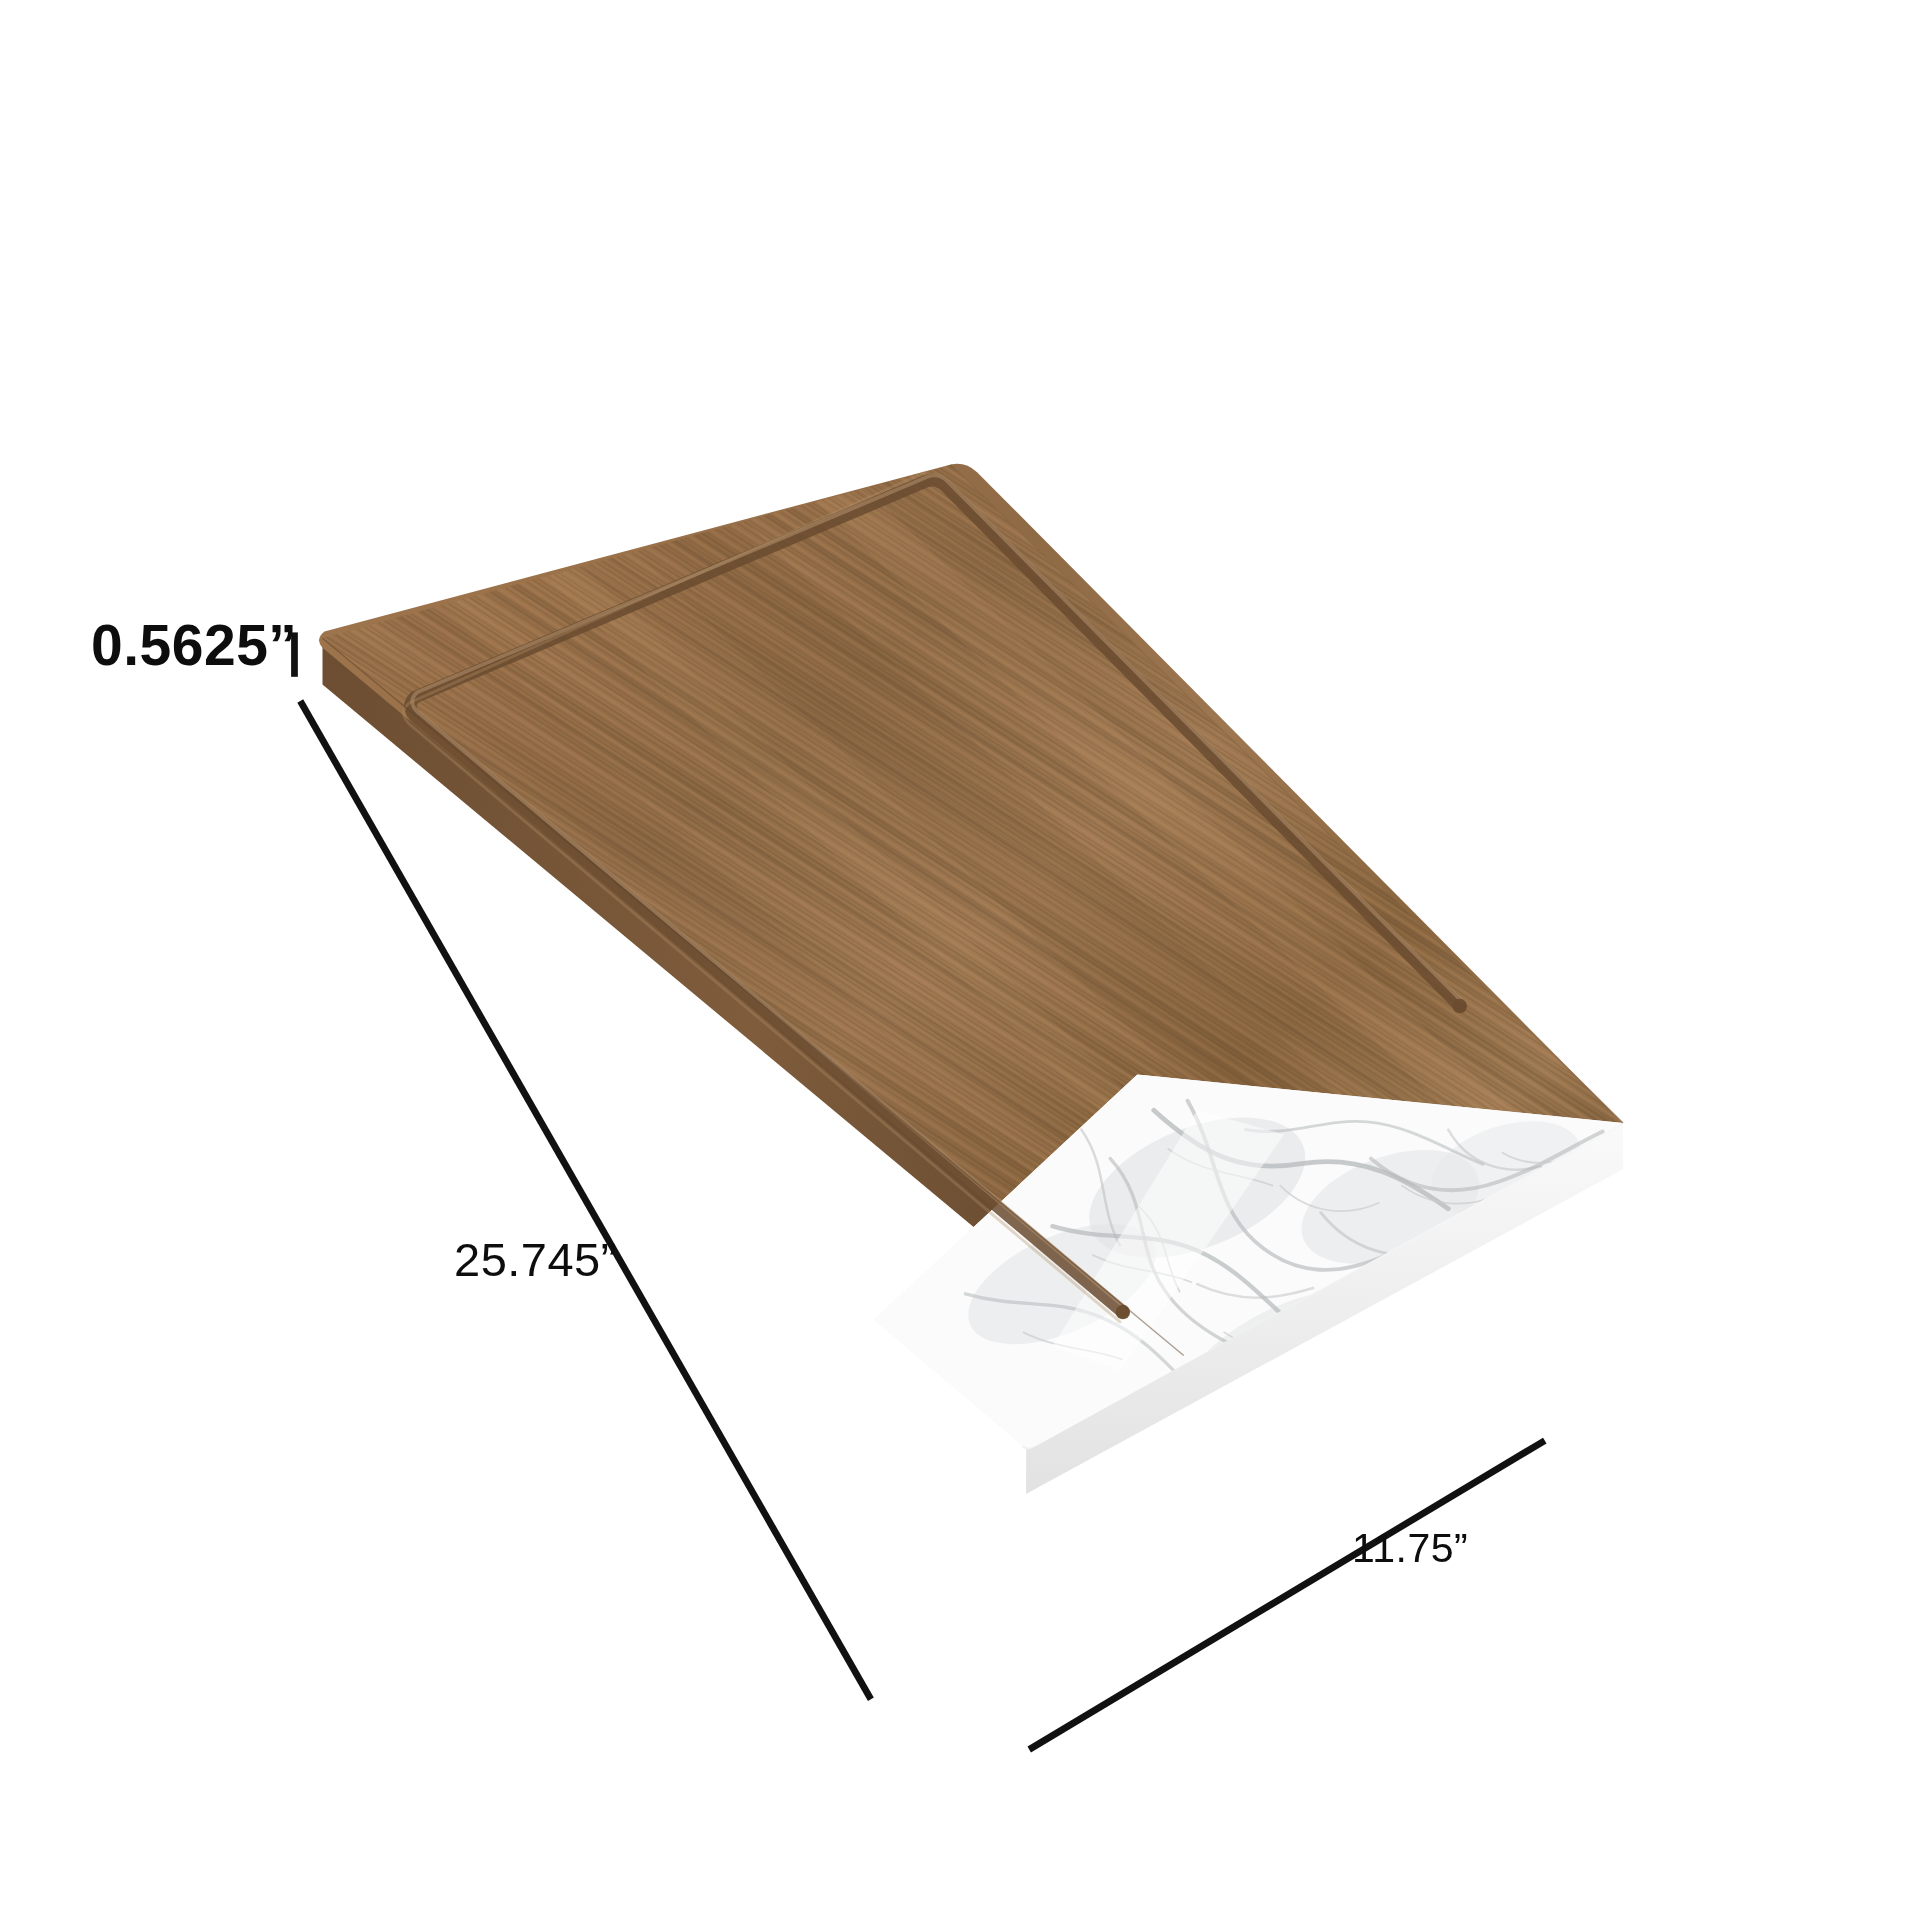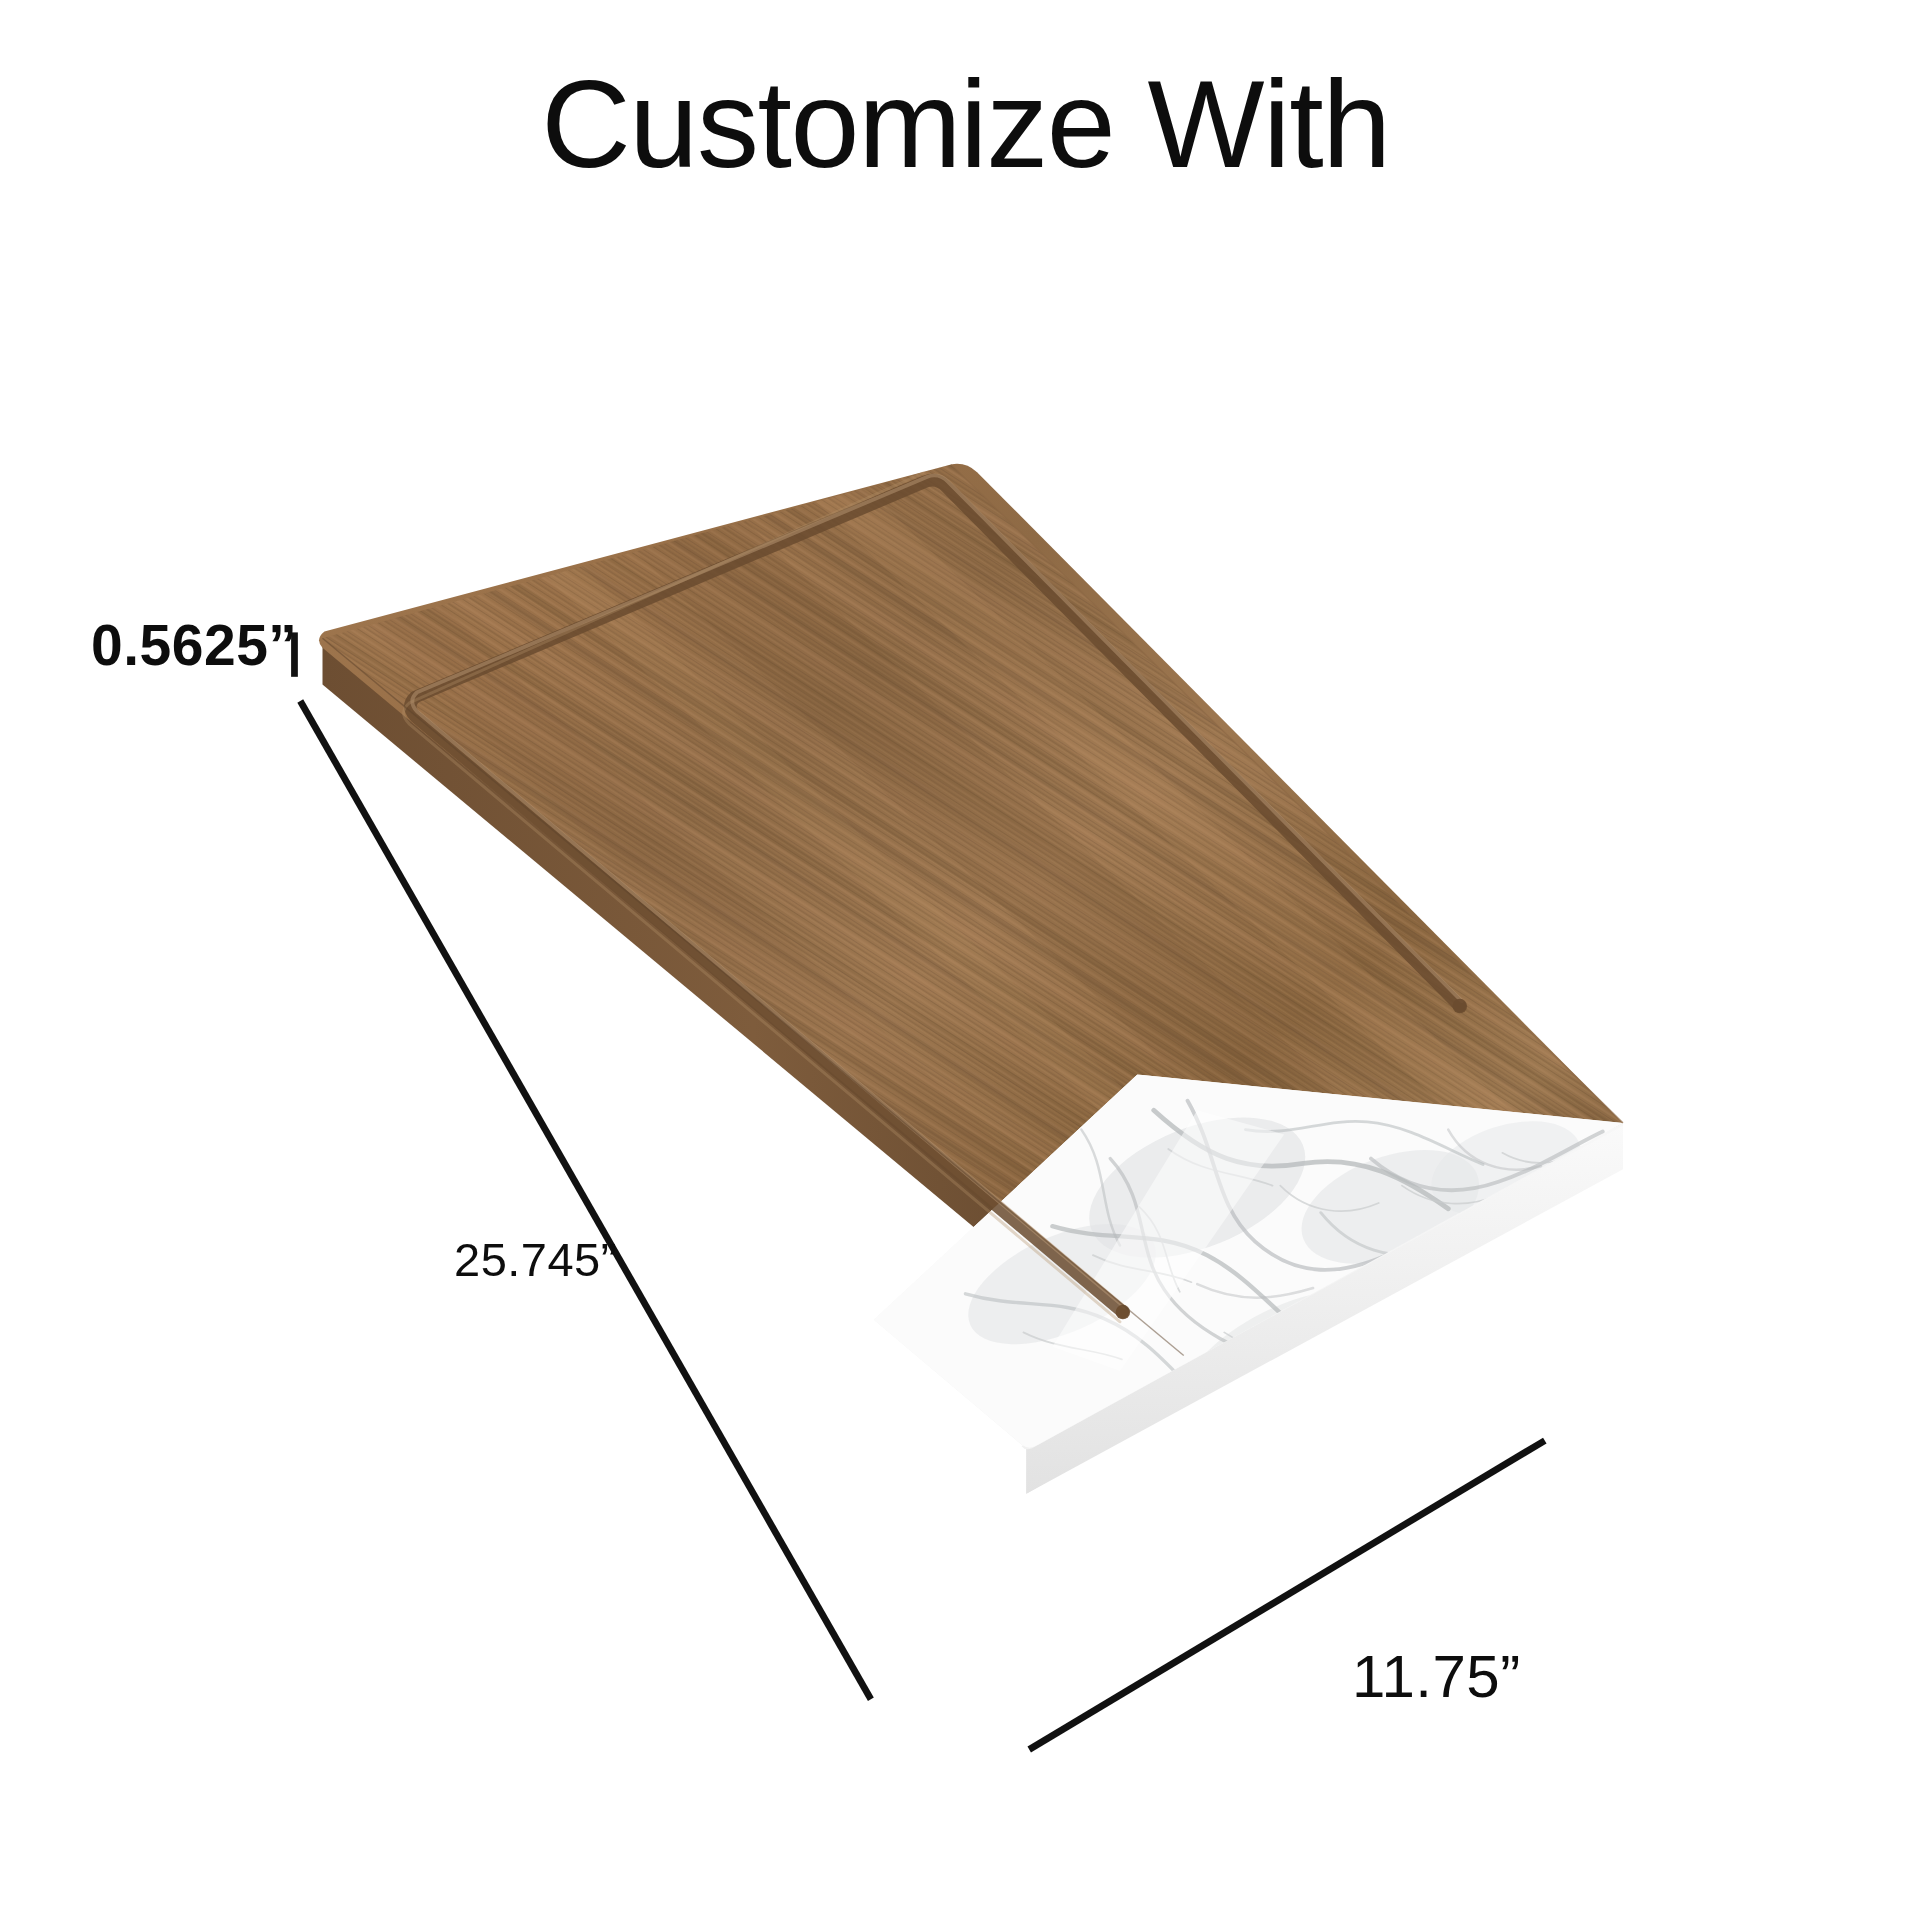--- a/index.html
+++ b/index.html
@@ -30,31 +30,30 @@
   }
 
   
   .dim-label{
     position:absolute;color:#0d0d0d;font-weight:400;
     font-family:"Liberation Sans",sans-serif;
     white-space:nowrap;
   }
   #dim-thickness{left:91px;top:612px;font-size:57px;letter-spacing:0.5px;font-weight:bold;}
   #dim-length{left:454px;top:1232px;font-size:47px;letter-spacing:0.5px;}
-  #dim-width{left:1352px;top:1642px;font-size:60px;letter-spacing:0.5px;}
+  #dim-width{left:1352px;top:1525px;font-size:41px;letter-spacing:0.5px;}
 
   svg.overlay{position:absolute;left:0;top:0;width:1931px;height:1931px;}
 </style>
 </head>
 <body>
 
 <div id="stage">
 
   <div class="headline-block">
-    <div class="headline-1">Customize With</div>
   </div>
 
   <svg class="overlay" viewBox="0 0 2000 2000" xmlns="http://www.w3.org/2000/svg">
     <defs>
 
       <linearGradient id="woodFace" x1="0" y1="0" x2="1" y2="0.85">
         <stop offset="0" stop-color="#a07850"></stop>
         <stop offset="0.18" stop-color="#9a7149"></stop>
         <stop offset="0.36" stop-color="#8e6a45"></stop>
         <stop offset="0.55" stop-color="#9d7750"></stop>

